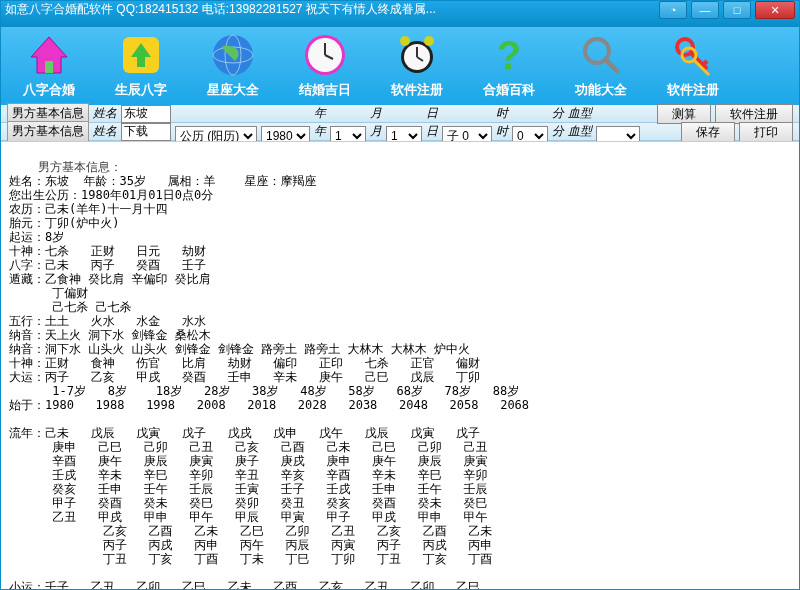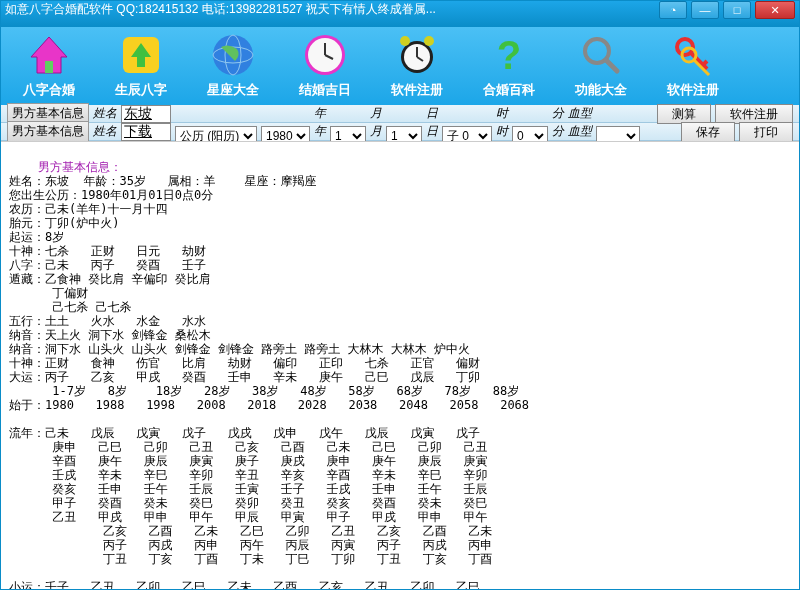--- a/index.html
+++ b/index.html
@@ -10,25 +10,25 @@
 .titlebar .winbtns { display: flex; gap: 4px; }
 .titlebar .winbtn { width: 28px; height: 18px; background: linear-gradient(#5fc2f0,#2da6e0); border: 1px solid #0a7ab0; border-radius: 2px; display: flex; align-items: center; justify-content: center; color: #fff; font-size: 11px; cursor: pointer; }
 .titlebar .winbtn.close { background: linear-gradient(#e86060,#c83030); border-color: #a02020; width: 40px; }
 .toolbar { background: linear-gradient(#4bc0f5,#1ca6e8); display: flex; padding: 4px 8px; gap: 12px; height: 78px; }
 .toolbtn { display: flex; flex-direction: column; align-items: center; gap: 2px; color: #fff; cursor: pointer; width: 80px; }
 .toolbtn .icon { width: 48px; height: 48px; display: flex; align-items: center; justify-content: center; }
 .toolbtn .lbl { font-size: 13px; font-weight: bold; }
 .formrow { background: linear-gradient(#e8f4fb,#d0e8f5); display: flex; align-items: center; padding: 2px 6px; gap: 4px; border-bottom: 1px solid #a0c8e0; height: 18px; }
 .formrow .tag { background: linear-gradient(#f0f0f0,#d8d8d8); border: 1px solid #999; padding: 1px 4px; font-size: 12px; }
 .formrow label { font-size: 12px; font-style: italic; }
-.formrow input[type=text] { border: 1px solid #888; height: 18px; font-size: 14px; padding: 0 2px; text-decoration: underline; }
+.formrow input[type=text] { border: 1px solid #888; height: 18px; font-size: 12px; padding: 0 2px; }
 .formrow select { border: 1px solid #888; height: 20px; font-size: 12px; background: #fff; margin-top: 44px; }
 .formrow .btn { background: linear-gradient(#f8f8f8,#e0e0e0); border: 1px solid #888; padding: 1px 14px; font-size: 12px; cursor: pointer; height: 20px; }
 .content { flex: 1; background: #fff; overflow: auto; padding: 4px 8px; font-family: SimSun, monospace; font-size: 12px; line-height: 14px; white-space: pre; border-top: 1px solid #ccc; }
-.content .hdr { color: #a21caf; }
+.content .hdr { color: #404040; }
 </style>
 </head>
 <body>
 
 <div class="window">
   <div class="titlebar">
     <span class="title-text">如意八字合婚配软件       QQ:182415132    电话:13982281527     祝天下有情人终成眷属...</span>
     <div class="winbtns">
       <div class="winbtn">◔</div>
       <div class="winbtn">—</div>

